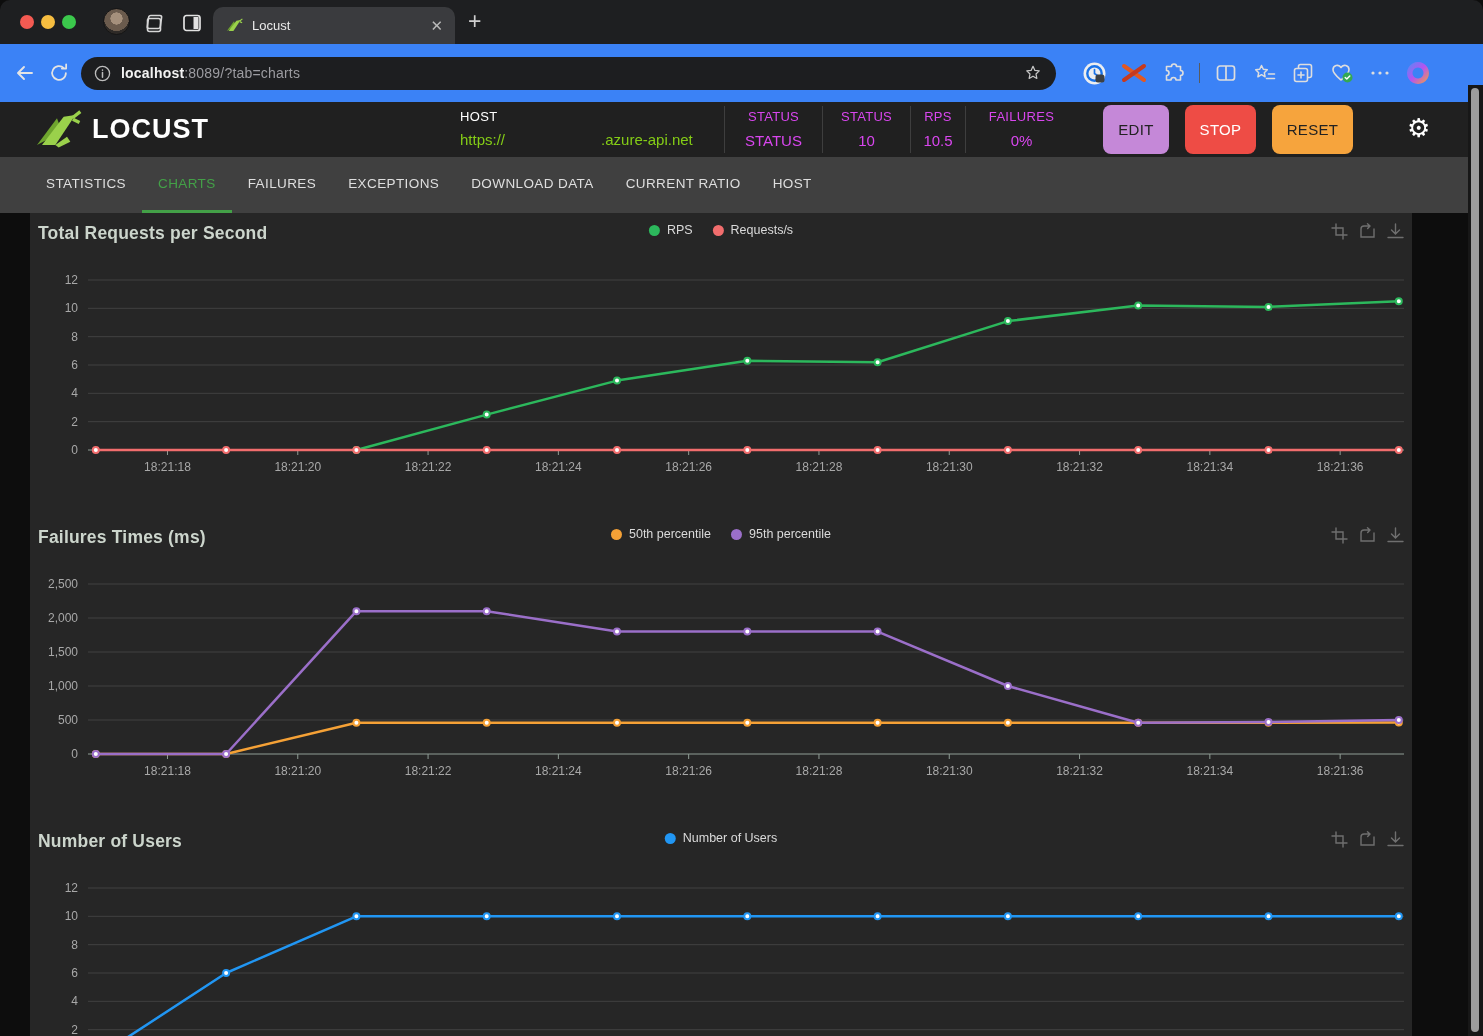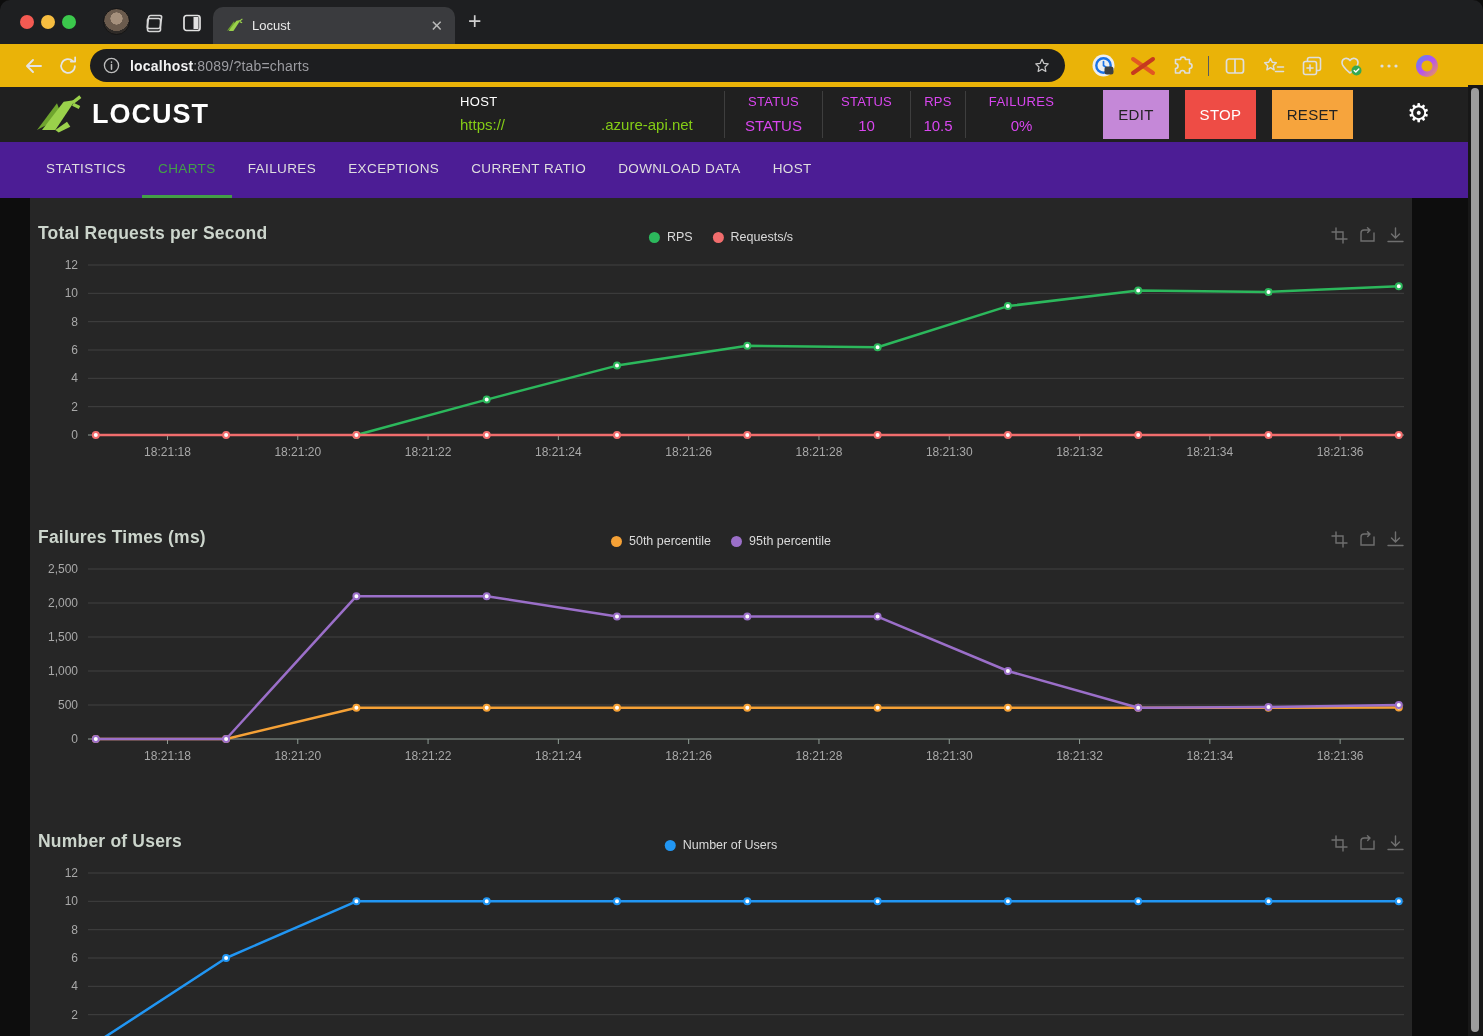--- a/index.html
+++ b/index.html
@@ -17,51 +17,51 @@
   .tl.y { left:41px; background:#f6bd40; }
   .tl.g { left:62px; background:#3bc84c; }
   .avatar { position:absolute; left:103px; top:8px; width:27px; height:27px; border-radius:50%;
     background:radial-gradient(circle at 50% 38%, #a5907c 0 30%, #6b5b4d 31% 62%, #2e2a27 63%); border:1px solid #151515;}
   .chrome-ic { position:absolute; top:11px; }
   .btab { position:absolute; left:213px; top:7px; width:242px; height:37px; background:#3a3b3e;
     border-radius:10px 10px 0 0; display:flex; align-items:center; padding:0 12px; }
   .btab .ttl { color:#e9e9e9; font-size:13px; margin-left:9px; }
   .btab .x { margin-left:auto; color:#b9b9b9; font-size:15px; line-height:1; cursor:default; }
   .newtab { position:absolute; left:468px; top:8px; color:#cfcfcf; font-size:23px; font-weight:300; }
-  .toolbar { height:43px; background:#eab308; display:flex; align-items:center; padding:0 22px; gap:11px; }
+  .toolbar { height:58px; background:#3b82f6; display:flex; align-items:center; padding:0 13px; gap:11px; }
   .pill { flex:0 0 975px; height:33px; border-radius:17px; background:#1d1e20;
     display:flex; align-items:center; padding:0 13px; color:#9c9ca1; font-size:14px; }
   .pill .host { color:#f2f2f2; font-weight:700; }
   .pill .url-txt { margin-left:10px; letter-spacing:.2px; }
   .pill .star { margin-left:auto; }
   .ric { display:flex; align-items:center; gap:14px; margin-left:15px; }
   .vdiv { width:1px; height:20px; background:#5a5b5d; }
   
   .app-header { position:relative; height:55px; background:#202020; }
   .brand { position:absolute; left:92px; top:12px; color:#fff; font-size:27px; font-weight:700; letter-spacing:1px; }
   .logo { position:absolute; left:28px; top:8px; }
   .host-block { position:absolute; left:460px; top:7px; color:#fff; }
   .host-block .lab { font-size:13px; letter-spacing:.4px; }
   .host-block .val { font-size:15px; margin-top:7px; color:#84cc16; }
   .redact { display:inline-block; width:96px; }
   .stats { position:absolute; left:724px; top:4px; height:47px; display:flex; }
   .stat { border-left:1px solid #3e3e3e; text-align:center; color:#d946ef; padding-top:3px; }
   .stat .lab { font-size:13px; letter-spacing:.3px; }
   .stat .val { font-size:15px; margin-top:8px; }
-  .hbtn { position:absolute; top:3px; height:49px; border:none; border-radius:0;
+  .hbtn { position:absolute; top:3px; height:49px; border:none; border-radius:8px;
     font-size:15px; letter-spacing:.3px; font-family:inherit; cursor:pointer; }
   .gear { position:absolute; left:1407px; top:13px; color:#fff; font-size:26px; line-height:1; cursor:pointer; }
   
-  .nav { height:56px; background:#4c1d95; display:flex; align-items:stretch; padding-left:30px; }
+  .nav { height:56px; background:#404040; display:flex; align-items:stretch; padding-left:30px; }
   .ntab { display:flex; align-items:center; padding:0 16px; font-size:13.5px; letter-spacing:.4px;
     color:#dfdfdf; border-bottom:3px solid transparent; cursor:pointer; }
   
   .panel { margin-left:30px; width:1382px; background:#262626; padding:10px 8px 0; min-height:785px; }
   .csec { margin-bottom:50px; }
-  .chead { position:relative; height:36px; display:flex; align-items:flex-end; }
+  .chead { position:relative; height:36px; display:flex; align-items:flex-start; }
   .ctitle { font-size:17.5px; font-weight:700; color:#ccd5cc; letter-spacing:.2px; }
   .legend { position:absolute; left:50%; transform:translateX(-50%); display:flex; gap:20px; align-items:center; }
   .litem { display:flex; align-items:center; cursor:pointer; }
   .ldot { width:11px; height:11px; border-radius:50%; }
   .llab { font-size:12.5px; color:#dadada; margin-left:7px; }
   .toolbox { margin-left:auto; display:flex; gap:11px; align-items:center; }
   .toolbox svg { cursor:pointer; }
   .plot { display:block; margin-top:8px; }
   .plot text { font-family:"Liberation Sans","DejaVu Sans",sans-serif; }
   
@@ -201,22 +201,22 @@
       <button class="hbtn" style="left: 1272px; width: 81px; background: rgb(246, 164, 61); color: rgb(34, 34, 34);">RESET</button>
     </div>
   <span class="gear">⚙</span>
 </header>
 
 <nav class="nav">
     <div class="ntab">STATISTICS</div>
     <div class="ntab" style="color: rgb(67, 160, 71); border-bottom-color: rgb(67, 160, 71);">CHARTS</div>
     <div class="ntab">FAILURES</div>
     <div class="ntab">EXCEPTIONS</div>
+    <div class="ntab">DOWNLOAD DATA</div>
     <div class="ntab">CURRENT RATIO</div>
-    <div class="ntab">DOWNLOAD DATA</div>
     <div class="ntab">HOST</div>
   </nav>
 
 <main class="panel" id="panel">
     <section class="csec">
       <div class="chead">
         <h2 class="ctitle">Total Requests per Second</h2>
         <div class="legend">
           <span class="litem">
             <span class="ldot" style="background: rgb(44, 184, 92);"></span>

